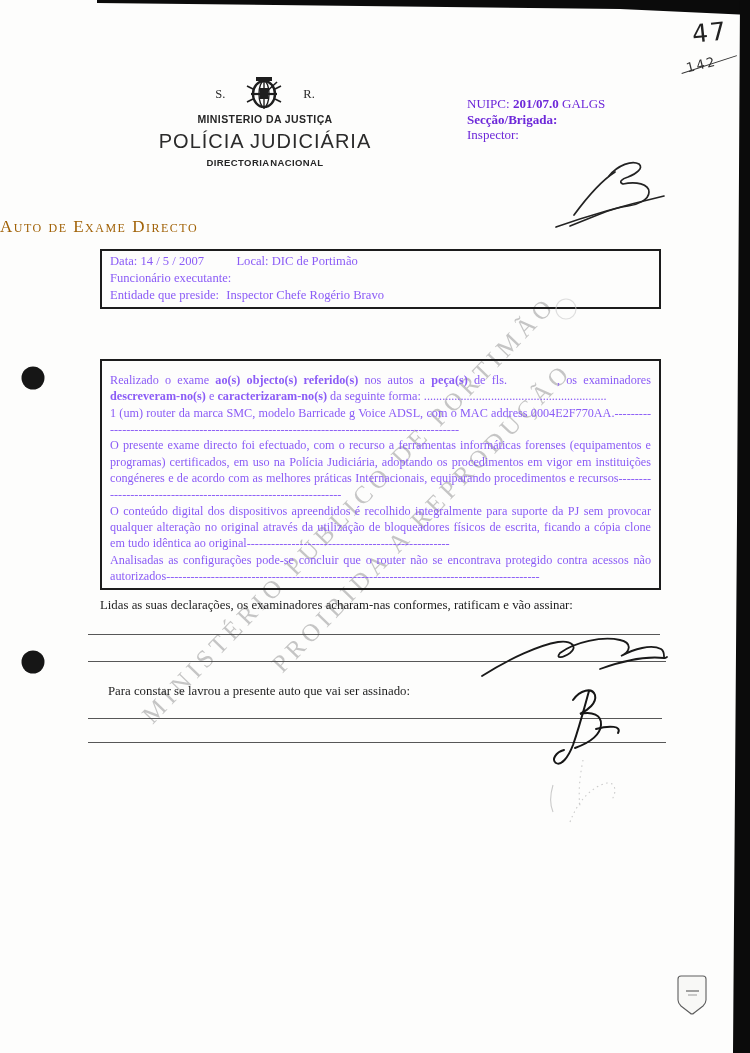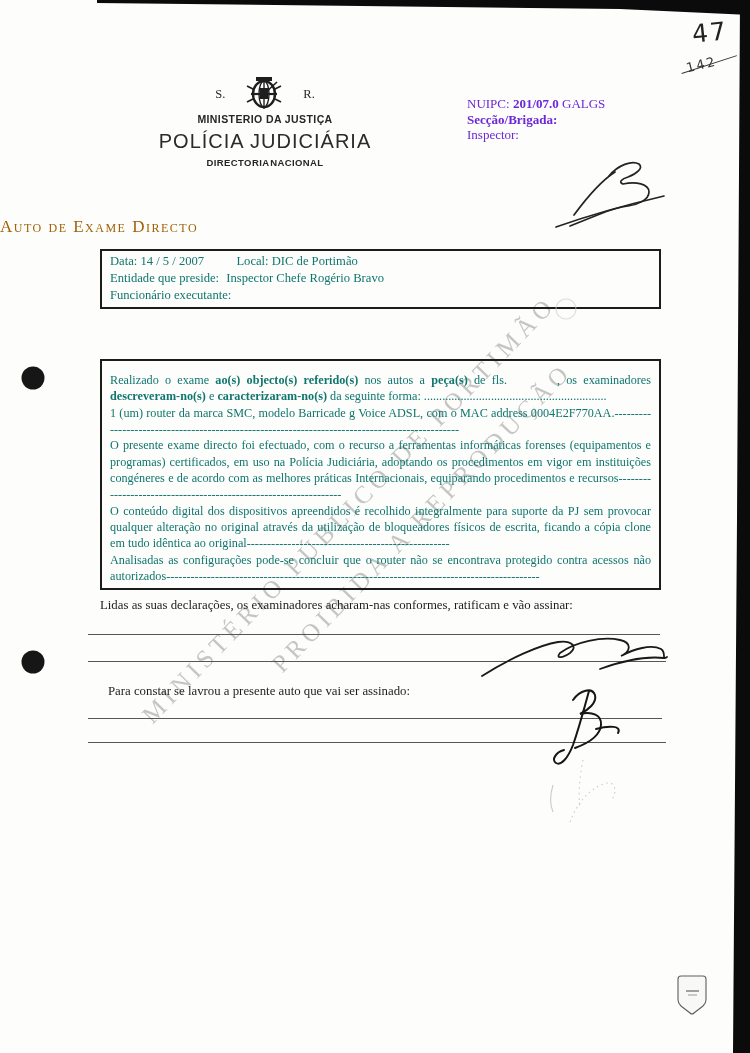--- a/index.html
+++ b/index.html
@@ -16,21 +16,21 @@
   .org{margin-top:5px;font-family:"Liberation Sans",sans-serif;font-size:20px;letter-spacing:1px;color:#2b2b2b;}
   .directorate{margin-top:4px;font-family:"Liberation Sans",sans-serif;font-weight:bold;font-size:9.5px;letter-spacing:.4px;word-spacing:-2px;color:#262626;}
   .hdr-right{position:absolute;left:467px;top:96px;font-size:13px;line-height:15.5px;color:#6d28d9;}
   .hdr-right .val{font-weight:bold;}
   .hdr-right .lbl-bold{font-weight:bold;}
   
   .doc-title{position:absolute;left:0;top:217px;width:100%;text-align:left;
     font-size:17px;font-variant:small-caps;letter-spacing:1.5px;color:#a16207;}
   
   .fbox{position:absolute;left:100px;width:541px;border:2px solid #1c1c1c;
-    padding:2px 8px 4px 8px;font-size:12.6px;line-height:16.8px;color:#0f766e;}
+    padding:2px 8px 4px 8px;font-size:12.6px;line-height:16.8px;color:#8b5cf6;}
   .box-id{top:249px;}
   .box-ex{top:316px;text-align:justify;}
   .box-exam{top:359px;text-align:justify;font-size:12.2px;line-height:16.35px;padding-top:11px;}
   .gap1{display:inline-block;width:26px;}
   .fls-gap{display:inline-block;width:50px;}
   .box-exam p{margin:0;}
   
   .closing-read{position:absolute;left:100px;top:598px;width:560px;font-size:12.8px;}
   .closing-record{position:absolute;left:108px;top:684px;width:560px;font-size:12.8px;}
   .sig-line{position:absolute;height:0;border-top:1.2px solid #454545;opacity:.9;}
@@ -106,25 +106,25 @@
 
   <div class="fbox box-id">
     <div>
       <span>Data:</span>
       <span>14 / 5 / 2007</span>
       <span class="gap1"></span>
       <span>Local:</span>
       <span>DIC de Portimão</span>
     </div>
     <div>
+      <span>Funcionário executante:</span>
+    </div>
+    <div>
       <span>Entidade que preside:</span>
       <span style="margin-left:4px;">Inspector Chefe Rogério Bravo</span>
-    </div>
-    <div>
-      <span>Funcionário executante:</span>
     </div>
   </div>
 
 
   <div class="fbox box-exam">
     <p><span>Realizado o exame </span><b>ao(s) objecto(s) referido(s)</b><span> nos autos a </span><b>peça(s)</b><span> de fls.</span><span class="fls-gap"></span><span>, os examinadores </span><b>descreveram-no(s)</b><span> e </span><b>caracterizaram-no(s)</b><span> da seguinte forma: </span><span>............................................................</span></p>
     <p><span>1 (um) router da marca SMC, modelo Barricade g Voice ADSL, com o MAC address 0004E2F770AA.</span><span>-----------------------------------------------------------------------------------------------</span></p>
     <p><span>O presente exame directo foi efectuado, com o recurso a ferramentas informáticas forenses (equipamentos e programas) certificados, em uso na Polícia Judiciária, adoptando os procedimentos em vigor em instituições congéneres e de acordo com as melhores práticas Internacionais, equiparando procedimentos e recursos</span><span>-----------------------------------------------------------------</span></p>
     <p><span>O conteúdo digital dos dispositivos apreendidos é recolhido integralmente para suporte da PJ sem provocar qualquer alteração no original através da utilização de bloqueadores físicos de escrita, ficando a cópia clone em tudo idêntica ao original</span><span>--------------------------------------------------</span></p>
     <p><span>Analisadas as configurações pode-se concluir que o router não se encontrava protegido contra acessos não autorizados</span><span>--------------------------------------------------------------------------------------------</span></p>

